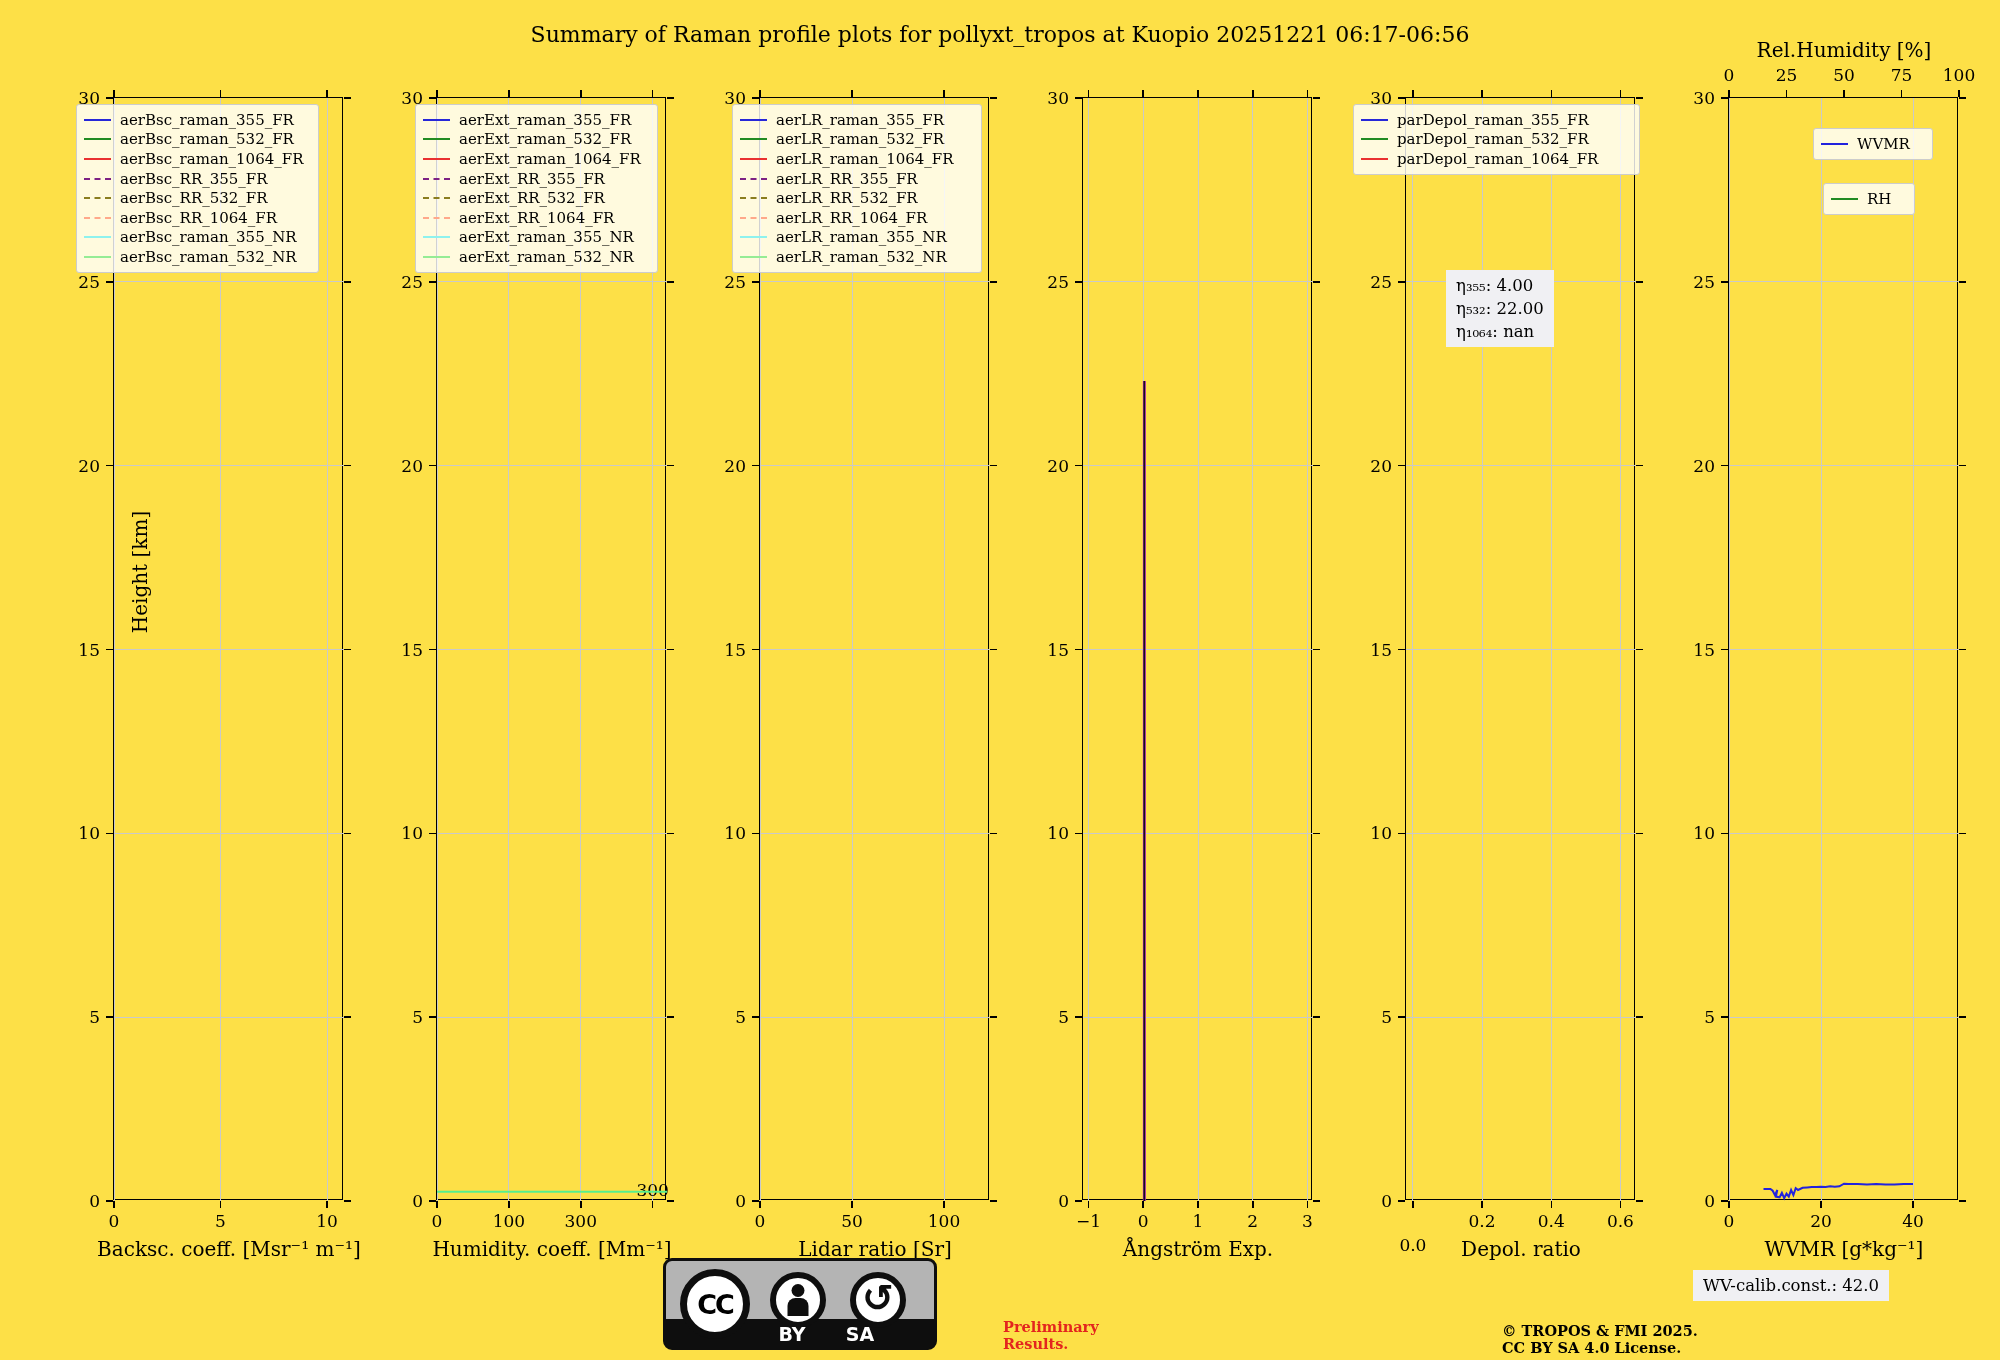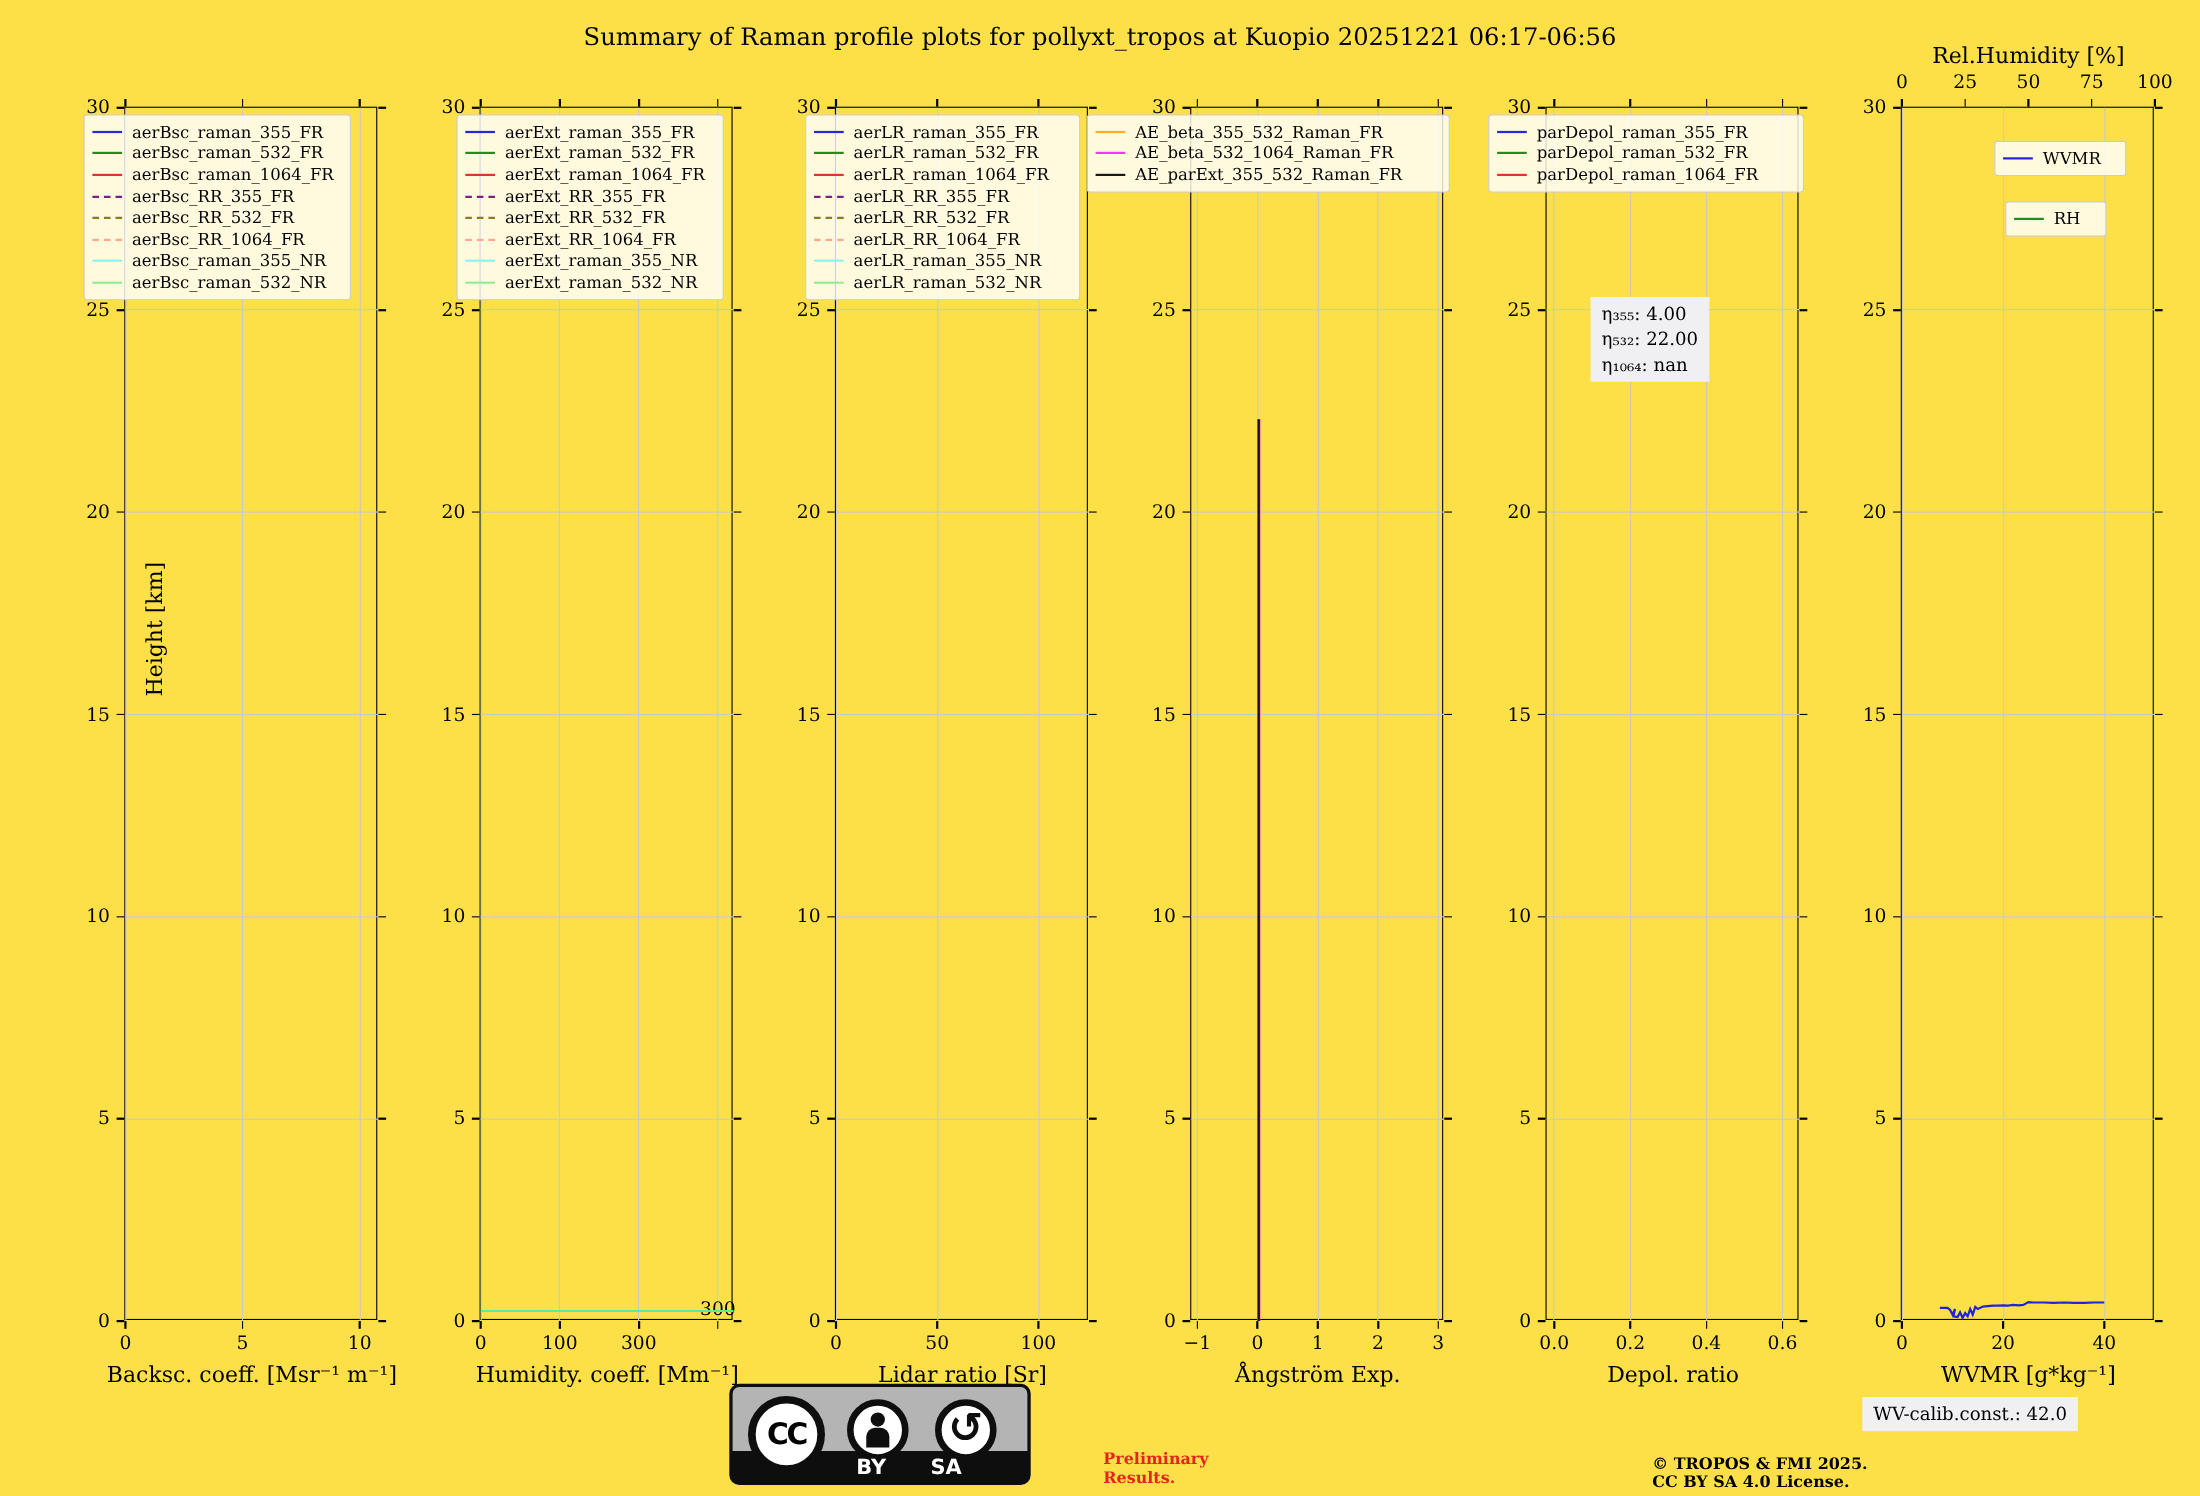--- a/index.html
+++ b/index.html
@@ -338,48 +338,34 @@
         <div class="tick" style="left: 230px; top: 183.083px; width: 7px; height: 1.5px;"></div>
         <div class="tlabel" style="right: 242px; top: 173.833px;">25</div>
         <div class="tick" style="left: -8.5px; top: -0.75px; width: 7px; height: 1.5px;"></div>
         <div class="tick" style="left: 230px; top: -0.75px; width: 7px; height: 1.5px;"></div>
         <div class="tlabel" style="right: 242px; top: -10px;">30</div>
         <div class="xlabel" style="left: 115px; top: 1139px;">Ångström Exp.</div>
         <svg width="230" height="1103" class="series">
           <line x1="61.333333333333336" x2="61.333333333333336" y1="1103" y2="283.10333333333324" stroke="#ff33ff" stroke-width="3"></line>
           <line x1="61.333333333333336" x2="61.333333333333336" y1="1103" y2="283.10333333333324" stroke="#141414" stroke-width="2"></line>
         </svg>
-        <div class="legend" style="left: -95px; top: 6px; width: 330px;">
-          <div class="lrow">
-            <div class="lswatch" style="border-top: 2.5px solid rgb(255, 175, 38);"></div>
-            <div class="llabel">AE_beta_355_532_Raman_FR</div>
-          </div>
-          <div class="lrow">
-            <div class="lswatch" style="border-top: 2.5px solid rgb(255, 51, 255);"></div>
-            <div class="llabel">AE_beta_532_1064_Raman_FR</div>
-          </div>
-          <div class="lrow">
-            <div class="lswatch" style="border-top: 2.5px solid rgb(26, 26, 26);"></div>
-            <div class="llabel">AE_parExt_355_532_Raman_FR</div>
-          </div>
-        </div>
       </div>
       <div class="panel" style="left: 1405px; top: 97px; width: 230px; height: 1103px;">
         <div class="grid-v" style="left: 6.4px; height: 1103px;"></div>
         <div class="grid-v" style="left: 75.6px; height: 1103px;"></div>
         <div class="grid-v" style="left: 144.8px; height: 1103px;"></div>
         <div class="grid-v" style="left: 213.9px; height: 1103px;"></div>
         <div class="grid-h" style="top: 918.7px; width: 230px;"></div>
         <div class="grid-h" style="top: 734.8px; width: 230px;"></div>
         <div class="grid-h" style="top: 551px; width: 230px;"></div>
         <div class="grid-h" style="top: 367.2px; width: 230px;"></div>
         <div class="grid-h" style="top: 183.3px; width: 230px;"></div>
         <div class="tick" style="left: 6.16729px; top: 1103px; width: 1.5px; height: 7px;"></div>
         <div class="tick" style="left: 6.16729px; top: -8.5px; width: 1.5px; height: 7px;"></div>
-        <div class="tlabel" style="left: 6.91729px; top: 1113px; transform: translateX(-50%);">0.0</div>
+        <div class="tlabel" style="left: 6.91729px; top: 1137px; transform: translateX(-50%);">0.0</div>
         <div class="tick" style="left: 75.3402px; top: 1103px; width: 1.5px; height: 7px;"></div>
         <div class="tick" style="left: 75.3402px; top: -8.5px; width: 1.5px; height: 7px;"></div>
         <div class="tlabel" style="left: 76.0902px; top: 1113px; transform: translateX(-50%);">0.2</div>
         <div class="tick" style="left: 144.513px; top: 1103px; width: 1.5px; height: 7px;"></div>
         <div class="tick" style="left: 144.513px; top: -8.5px; width: 1.5px; height: 7px;"></div>
         <div class="tlabel" style="left: 145.263px; top: 1113px; transform: translateX(-50%);">0.4</div>
         <div class="tick" style="left: 213.686px; top: 1103px; width: 1.5px; height: 7px;"></div>
         <div class="tick" style="left: 213.686px; top: -8.5px; width: 1.5px; height: 7px;"></div>
         <div class="tlabel" style="left: 214.436px; top: 1113px; transform: translateX(-50%);">0.6</div>
         <div class="tick" style="left: -8.5px; top: 1102.25px; width: 7px; height: 1.5px;"></div>

